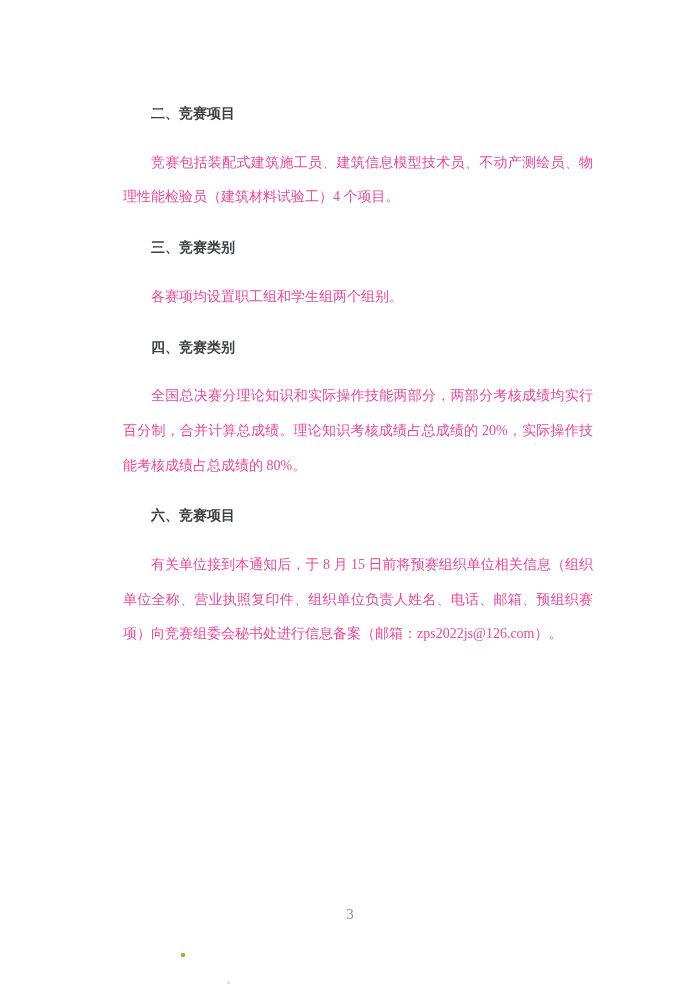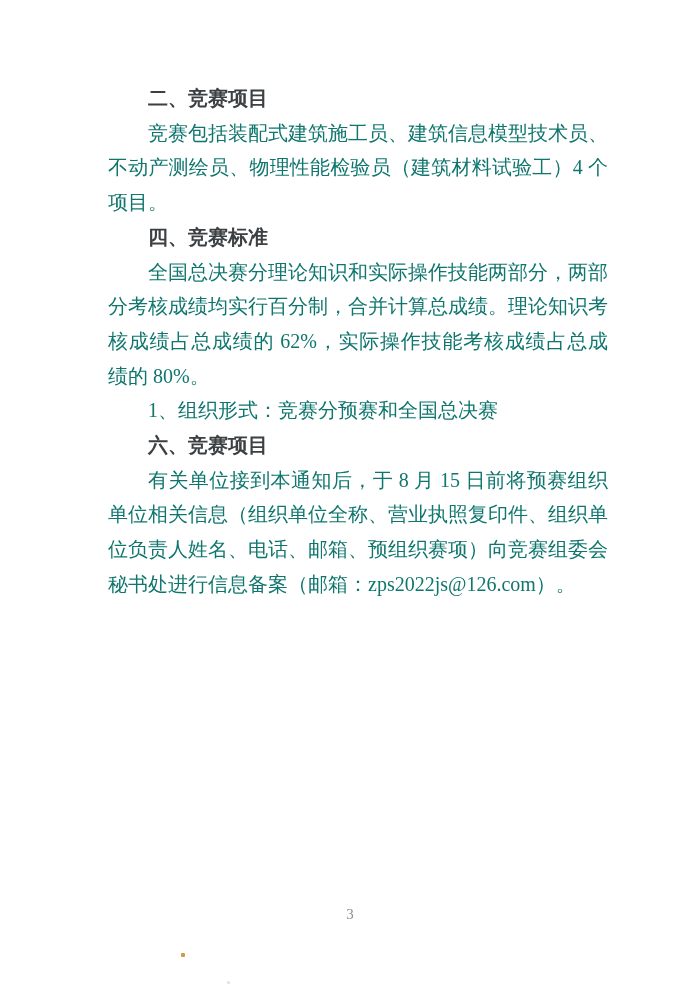--- a/index.html
+++ b/index.html
@@ -15,29 +15,29 @@
     overflow: hidden;
     font-family: "Liberation Serif", "DejaVu Serif", serif;
   }
   .content {
     position: absolute;
     left: 108px;
     top: 81px;
     width: 500px;
   }
   .content p {
-    margin: 0;
+    margin: 15px;
     padding: 0;
     text-indent: 2em;
     line-height: 34.7px;
-    font-size: 20px;
+    font-size: 14px;
   }
   p.para-body {
     font-family: "Liberation Serif", "DejaVu Serif", serif;
-    color: #0f766e;
+    color: #ec4899;
     text-align: justify;
     text-align-last: left;
   }
   p.para-heading {
     font-family: "Liberation Sans", "DejaVu Sans", sans-serif;
     font-weight: 700;
     color: #3c4043;
     text-align: left;
   }
   .page-number {
@@ -69,23 +69,24 @@
     border-radius: 50%;
   }
 </style>
 </head>
 <body>
 
 <div class="page">
   <div class="content">
     <p class="para-heading">二、竞赛项目</p>
     <p class="para-body">竞赛包括装配式建筑施工员、建筑信息模型技术员、不动产测绘员、物理性能检验员（建筑材料试验工）4 个项目。</p>
-    <p class="para-heading">四、竞赛标准</p>
-    <p class="para-body">全国总决赛分理论知识和实际操作技能两部分，两部分考核成绩均实行百分制，合并计算总成绩。理论知识考核成绩占总成绩的 62%，实际操作技能考核成绩占总成绩的 80%。</p>
-    <p class="para-body">1、组织形式：竞赛分预赛和全国总决赛</p>
+    <p class="para-heading">三、竞赛类别</p>
+    <p class="para-body">各赛项均设置职工组和学生组两个组别。</p>
+    <p class="para-heading">四、竞赛类别</p>
+    <p class="para-body">全国总决赛分理论知识和实际操作技能两部分，两部分考核成绩均实行百分制，合并计算总成绩。理论知识考核成绩占总成绩的 20%，实际操作技能考核成绩占总成绩的 80%。</p>
     <p class="para-heading">六、竞赛项目</p>
     <p class="para-body">有关单位接到本通知后，于 8 月 15 日前将预赛组织单位相关信息（组织单位全称、营业执照复印件、组织单位负责人姓名、电话、邮箱、预组织赛项）向竞赛组委会秘书处进行信息备案（邮箱：zps2022js@126.com）。</p>
 
   </div>
 
   <div class="page-number">3</div>
 
   <div class="artifact-orange"></div>
   <div class="artifact-gray"></div>
 </div>

